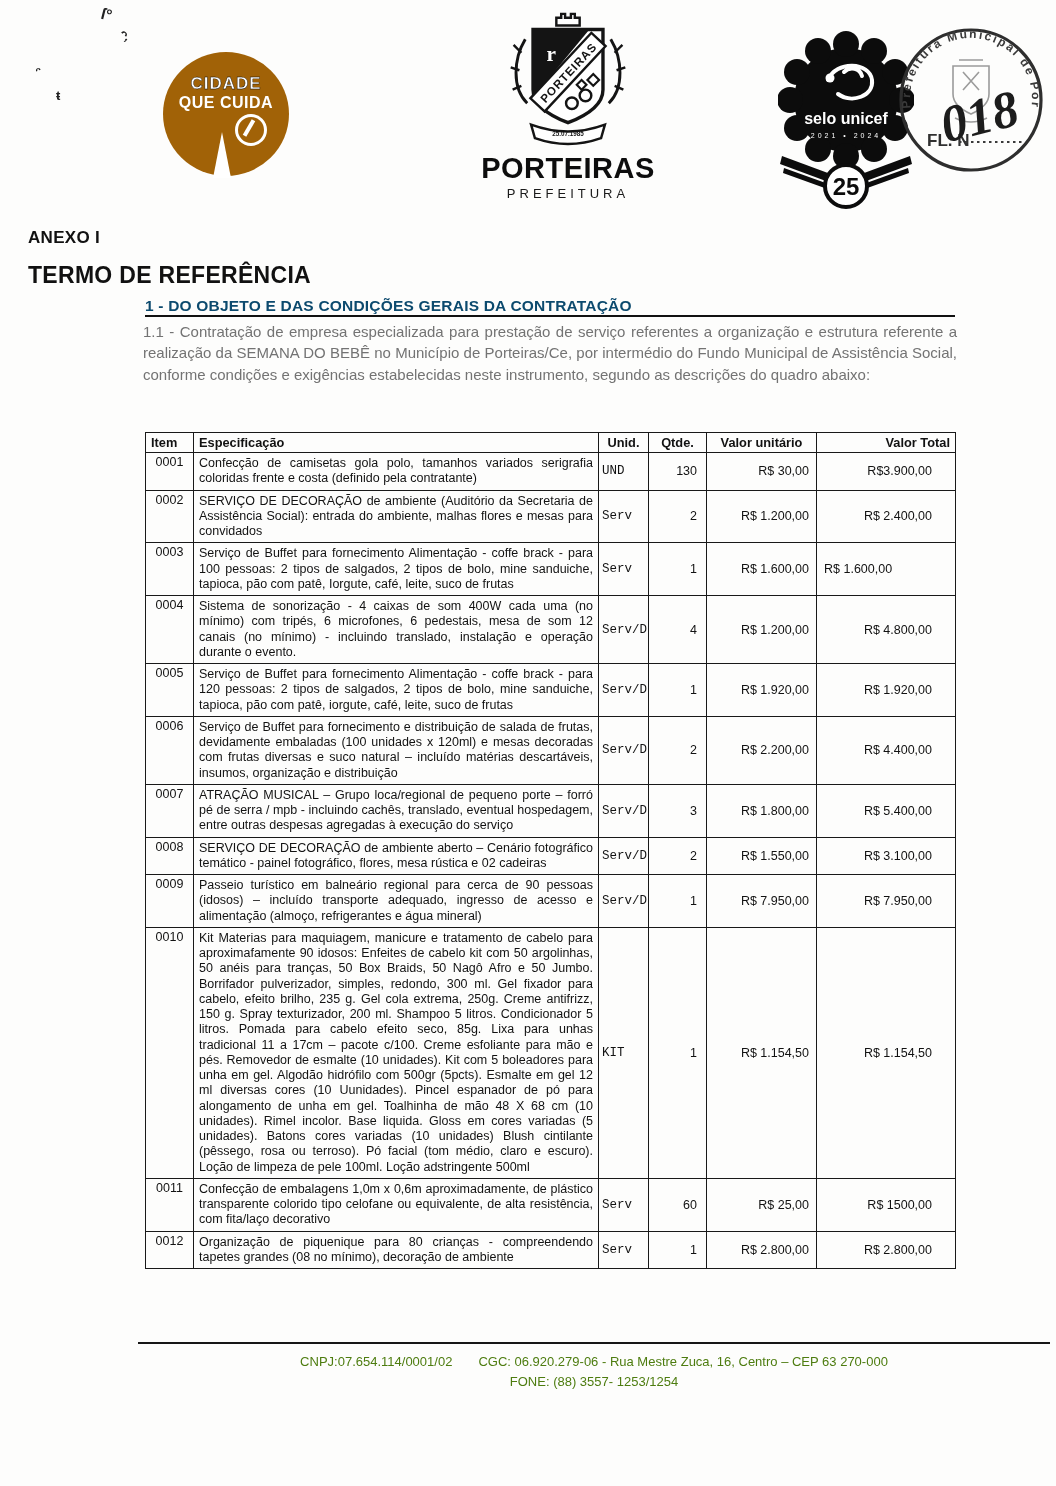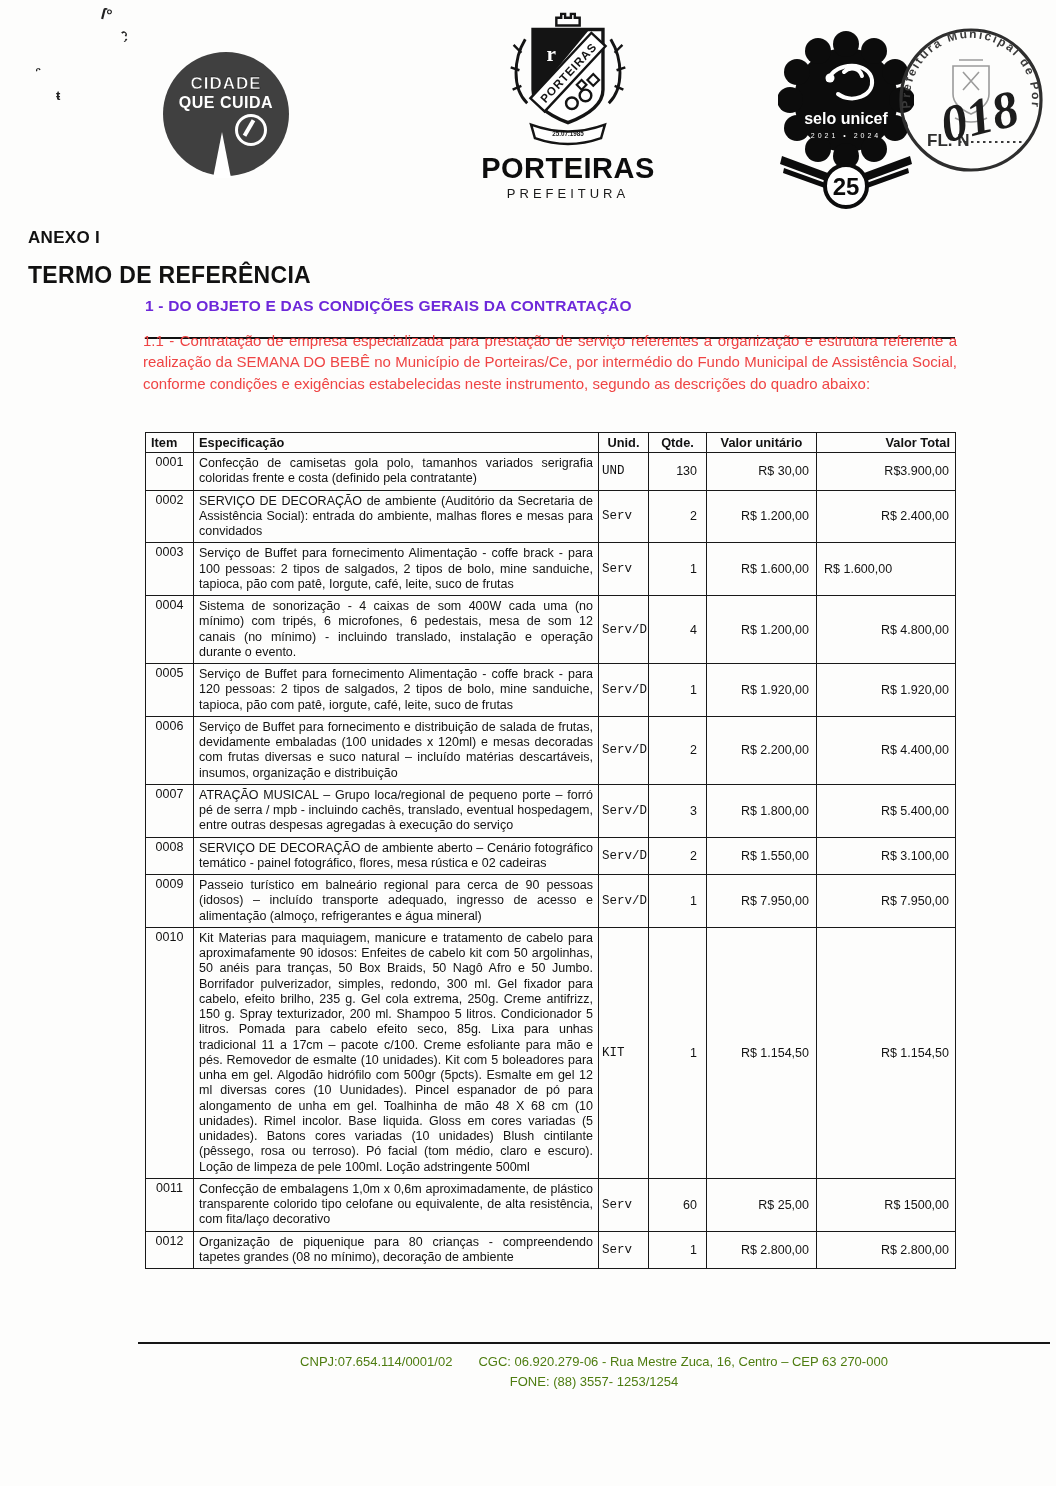--- a/index.html
+++ b/index.html
@@ -6,21 +6,21 @@
   .page{
     position:relative;width:1056px;height:1486px;background:#fdfdfc;
     font-family:"Liberation Sans",sans-serif;color:#151515;overflow:hidden;
     margin:0 auto;
   }
   
   .pen-mark{position:absolute;color:#222;font-weight:bold;}
   
   .cidade-logo{
     position:absolute;left:163px;top:52px;width:126px;height:124px;border-radius:50%;
-    background:#404040;color:#fff;text-align:center;
+    background:#a16207;color:#fff;text-align:center;
   }
   .cidade-logo .t1{margin-top:22px;font-size:17px;font-weight:bold;letter-spacing:1px;-webkit-text-stroke:.4px #000;}
   .cidade-logo .t2{font-size:16px;font-weight:bold;letter-spacing:.5px;}
   .cidade-trunk{
     position:absolute;left:50px;bottom:-2px;width:0;height:0;
     border-left:9px solid transparent;border-right:9px solid transparent;border-bottom:46px solid #fff;
   }
   .cidade-emblem{
     position:absolute;right:22px;bottom:30px;width:26px;height:26px;border:3px solid #fff;border-radius:50%;
   }
@@ -30,25 +30,25 @@
   .center-logo .subtitle{font-size:13px;letter-spacing:4px;color:#1a1a1a;margin-top:1px;}
   .unicef-seal{position:absolute;left:778px;top:28px;width:136px;height:186px;}
   .stamp{position:absolute;left:893px;top:24px;width:156px;height:152px;}
   
   .doc-title{position:absolute;left:0;width:100%;font-weight:bold;color:#111;margin-left:28px;}
   .t-anexo{top:228px;font-size:17px;letter-spacing:.3px;}
   .t-termo{top:262px;font-size:23px;letter-spacing:.3px;}
   
   .section-heading{
     position:absolute;left:145px;top:297px;width:810px;font-size:15.5px;font-weight:bold;
-    border-bottom:2.4px solid #111;padding-bottom:22px;letter-spacing:.2px;color:#6d28d9;
+    border-bottom:2.4px solid #111;padding-bottom:0;letter-spacing:.2px;color:#0c4a6e;
   }
   .section-paragraph{
-    position:absolute;left:143px;top:330px;width:814px;font-size:15px;line-height:1.43;
-    text-align:justify;color:#ef4444;
+    position:absolute;left:143px;top:321px;width:814px;font-size:15px;line-height:1.43;
+    text-align:justify;color:#737373;
   }
   
   .items-table{
     position:absolute;left:145px;top:432px;width:810px;border-collapse:collapse;
     font-size:12.5px;color:#121212;table-layout:fixed;
   }
   .items-table col.c-item{width:48px;}
   .items-table col.c-spec{width:405px;}
   .items-table col.c-unid{width:50px;}
   .items-table col.c-qtde{width:58px;}
@@ -56,21 +56,21 @@
   .items-table col.c-vt{width:139px;}
   .items-table th,.items-table td{border:1.6px solid #191919;padding:2px 4px;vertical-align:middle;}
   .items-table thead th{font-weight:bold;text-align:left;font-size:12.8px;padding:2px 5px;}
   .items-table thead th.ctr{text-align:center;}
   .items-table thead th.rgt{text-align:right;}
   td.cell-item{text-align:center;vertical-align:top;font-size:12.5px;}
   td.cell-spec{text-align:justify;line-height:1.22;padding:3px 5px;}
   td.cell-unid{text-align:left;padding-left:3px;font-family:Liberation Mono, monospace;}
   td.cell-qtde{text-align:right;padding-right:9px;margin-left:41px;}
   td.cell-vu{text-align:right;padding-right:7px;white-space:nowrap;}
-  td.cell-vt{text-align:right;padding-right:6px;white-space:nowrap;}
+  td.cell-vt{text-align:right;padding-right:23px;white-space:nowrap;}
   td.cell-vt.ta-left{text-align:left;padding-left:7px;}
   
   .footer{
     position:absolute;left:138px;top:1342px;width:912px;border-top:2.6px solid #161616;
     text-align:center;font-size:13px;color:#4d7c0f;padding-top:8px;line-height:1.5;
     font-family:"Liberation Sans",sans-serif;
   }
   .footer .gap{display:inline-block;width:26px;}
 </style>
 </head>

